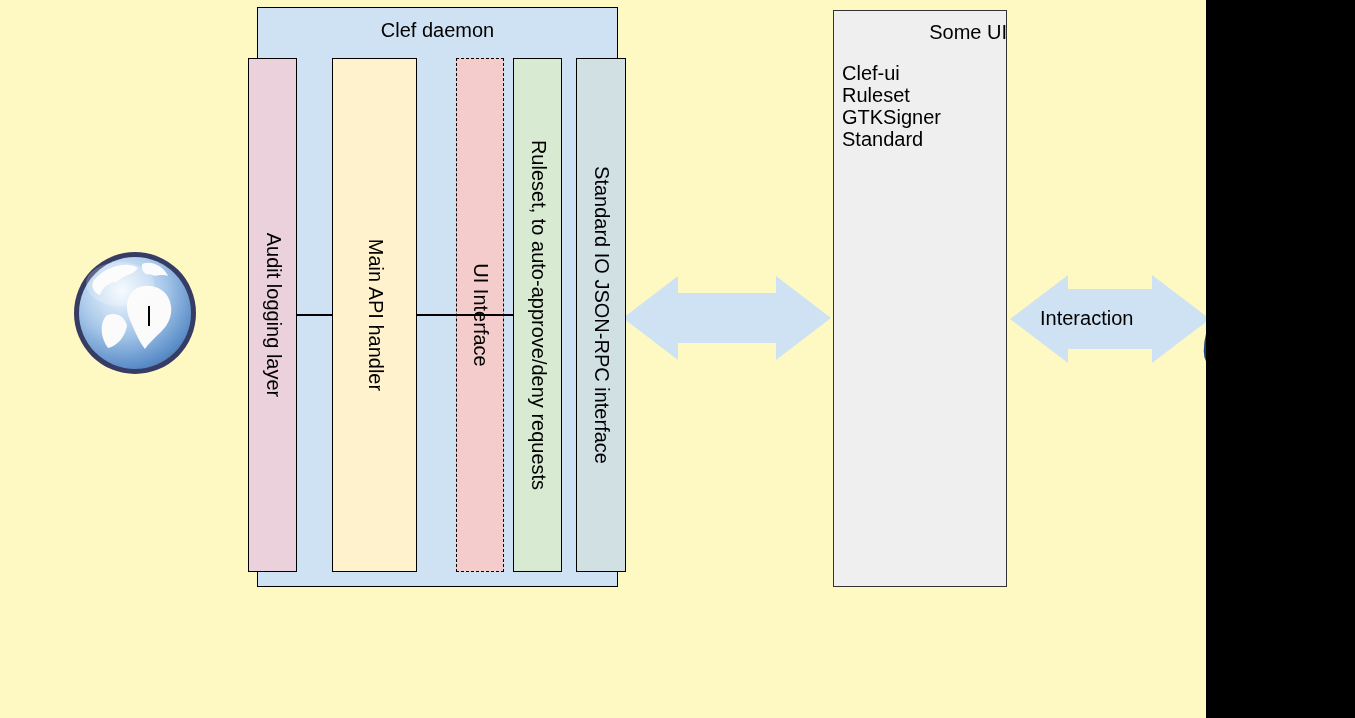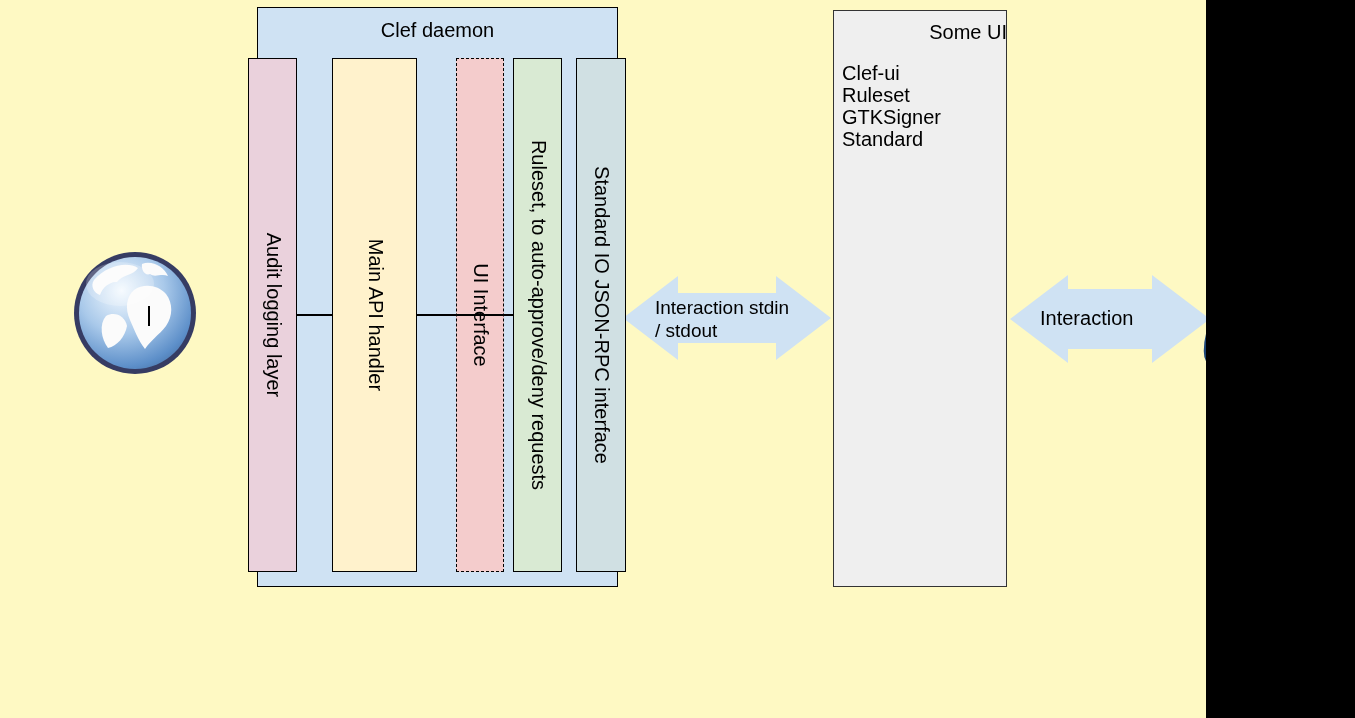--- a/index.html
+++ b/index.html
@@ -114,22 +114,20 @@
   <div class="bar bar-stdio" style="background-color: rgb(208, 224, 227);">
     <span class="bar-label">Standard IO JSON-RPC interface</span>
   </div>
 
   <div class="connector conn-1"></div>
   <div class="connector conn-2"></div>
 
   <svg class="abs" style="left:623px; top:275px;" width="208" height="86" viewBox="0 0 208 86">
     <polygon fill="#cfe2f3" points="0,43 55,1 55,18 153,18 153,1 208,43 153,85 153,68 55,68 55,85"></polygon>
   </svg>
-  <div class="abs arrow-label-1">Interaction stdin
-/ stdout</div>
 
   <div class="abs someui-box" style="background-color: rgb(239, 239, 239);"></div>
   <div class="abs someui-title">Some UI</div>
   <div class="abs someui-list">
     <div>Clef-ui</div>
     <div>Ruleset</div>
     <div>GTKSigner</div>
     <div>Standard</div>
   </div>
 

